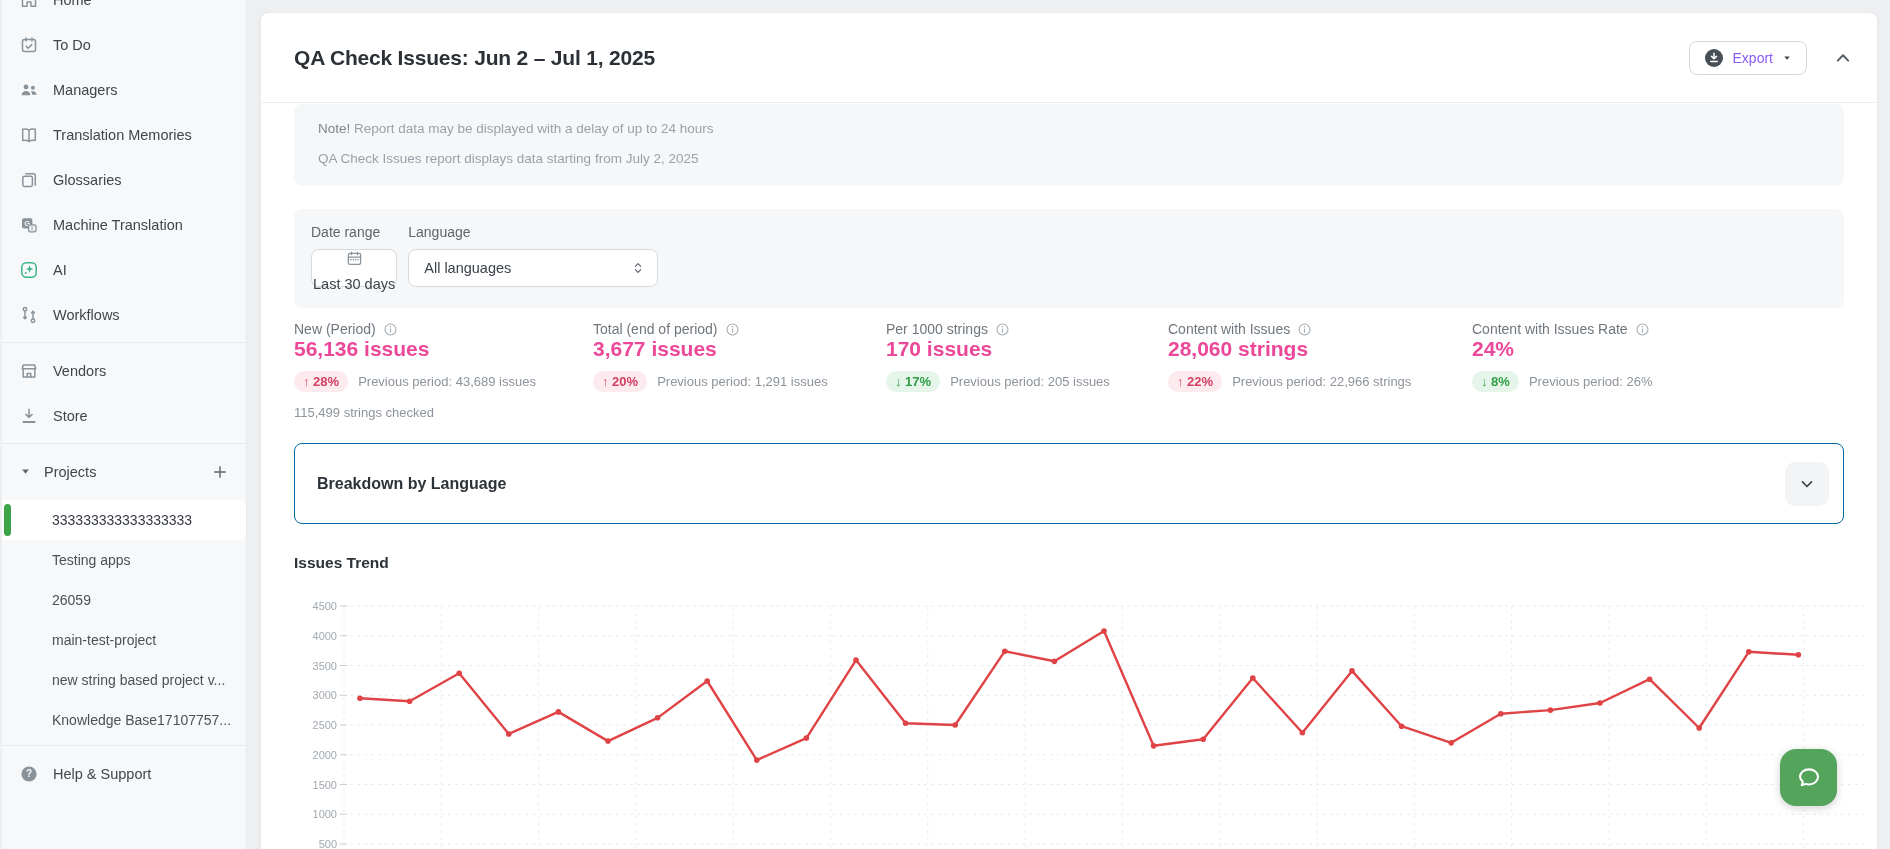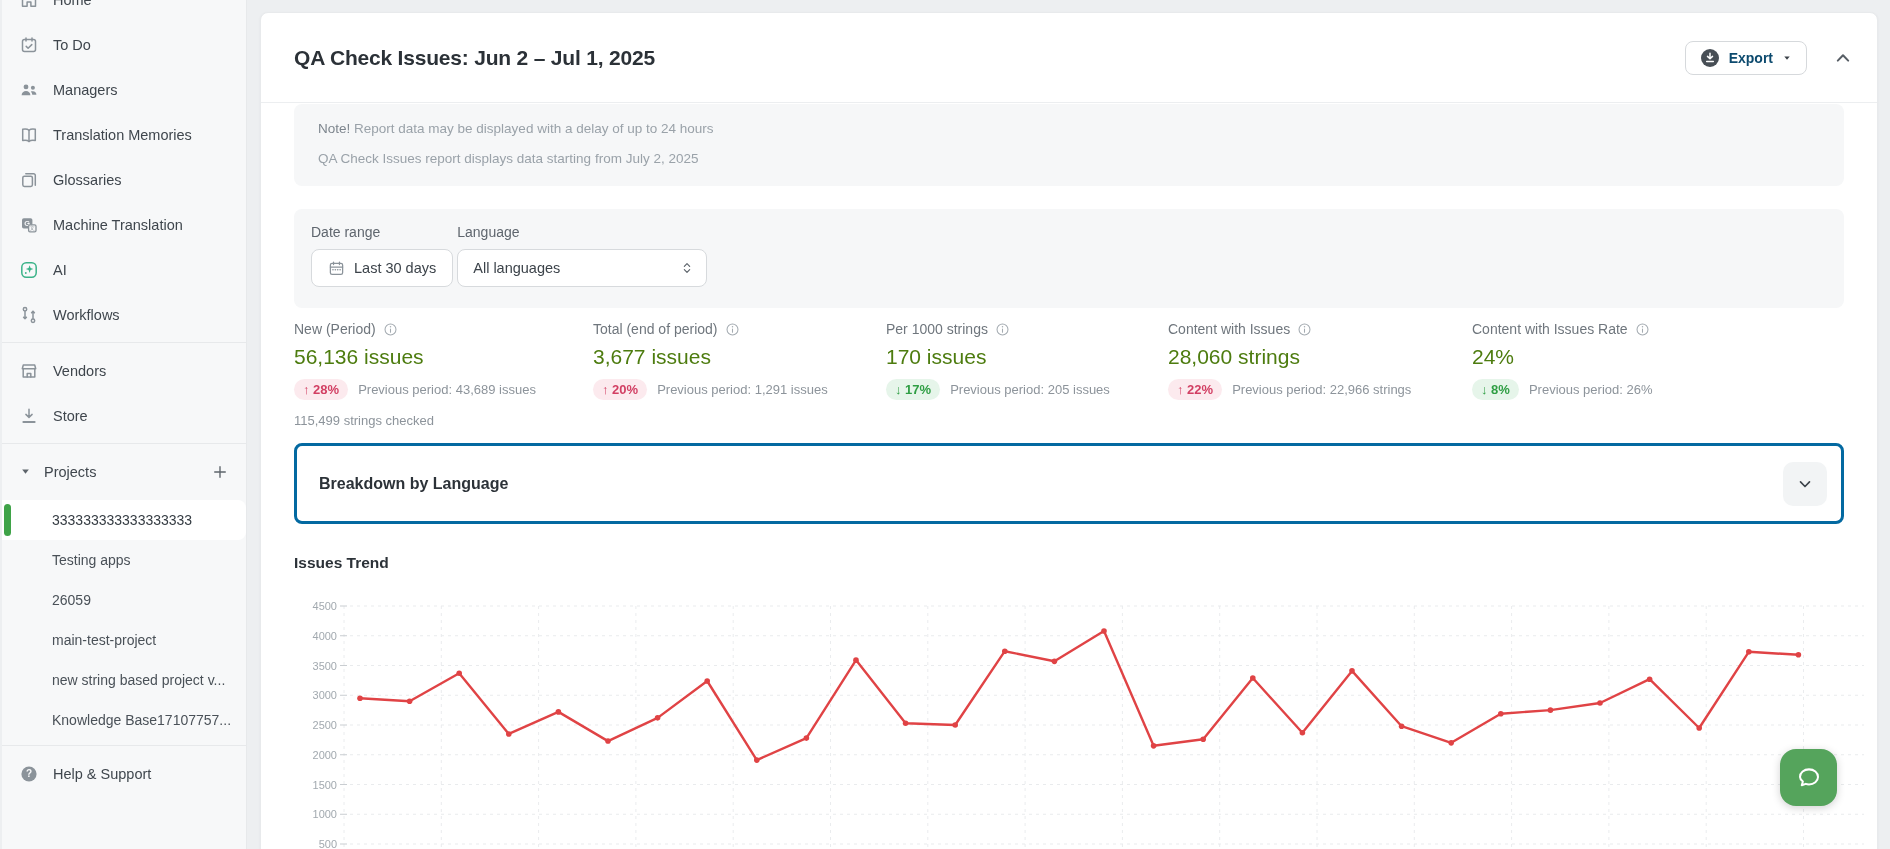--- a/index.html
+++ b/index.html
@@ -32,56 +32,56 @@
   
   .card { position:absolute; left:260px; top:12px; width:1618px; height:860px;
     background:#ffffff; border:1px solid #e8eaec; border-radius:8px;
     box-shadow:0 1px 3px rgba(30,40,50,.05); }
   .card-header { height:90px; display:flex; align-items:center;
     padding:0 24px 0 33px; border-bottom:1px solid #eceef0; }
   .page-title { font-size:21px; font-weight:700; color:#2b3137; letter-spacing:-0.2px; }
   .header-right { margin-left:auto; display:flex; align-items:center; gap:26px; }
   .export-btn { height:34px; display:flex; align-items:center; gap:9px; padding:0 14px;
     background:#fff; border:1px solid #d6d9dc; border-radius:8px; cursor:pointer; }
-  .export-btn .lbl { font-size:14px; font-weight:700; color:#0c4a6e;text-align:right; }
+  .export-btn .lbl { font-size:14px; font-weight:400; color:#8b5cf6;text-align:right; }
   .collapse-btn { width:20px; height:20px; cursor:pointer; }
 
   .note-box { position:absolute; left:33px; right:33px; top:91px; height:82px;
     background:#f6f7f8; border-radius:8px; padding:17px 24px; }
   .note-box .line { font-size:13.5px; color:#9aa2a9; }
   .note-box .line + .line { margin-top:15px; }
   .note-box .prefix { color:#7e868e; }
 
   .filter-box { position:absolute; left:33px; right:33px; top:196px; height:99px;
-    background:#f6f7f8; border-radius:8px; padding:15px 17px; display:flex; gap:4px; }
+    background:#f6f7f8; border-radius:8px; padding:15px 17px; display:flex; gap:11px; }
   .filter-field .flabel { font-size:14px; color:#5f666e; margin-bottom:9px; }
-  .daterange-btn { height:38px; display:flex; align-items:center; gap:9px; padding:0 16px;
+  .daterange-btn { height:38px; display:flex; align-items:center; gap:9px; padding:0 1px;
     background:#fff; border:1px solid #d7dadd; border-radius:8px; cursor:pointer;
-    font-size:14.5px; color:#3c434a; }
+    font-size:14.5px; color:#3c434a;flex-direction:column; }
   .lang-select { width:250px; height:38px; display:flex; align-items:center; padding:0 12px 0 15px;
     background:#fff; border:1px solid #d7dadd; border-radius:8px; cursor:pointer;
     font-size:14.5px; color:#3c434a; }
   .lang-select .updown { margin-left:auto; width:14px; height:14px; }
 
   .stats-row { position:absolute; left:0; top:308px; width:100%; height:120px; }
   .stat-col { position:absolute; top:0; }
   .stat-label { display:flex; align-items:center; gap:7px; font-size:14px; color:#6f767d; }
   .stat-label .icn { width:15px; height:15px; cursor:pointer; }
   .stat-label .icn svg { stroke:#a4abb1; stroke-width:1.4; }
-  .stat-value { margin-top:8px; font-size:21px; font-weight:400; color:#4d7c0f; }
+  .stat-value { margin-top:0; font-size:21px; font-weight:700; color:#ec4899; }
   .stat-badge-row { margin-top:10px; display:flex; align-items:center; gap:10px; }
   .badge { height:21px; display:inline-flex; align-items:center; padding:0 9px;
     border-radius:12px; font-size:13px; font-weight:700; }
   .badge.up { background:#fceaee; color:#d23f63; }
   .badge.down { background:#e6f5ea; color:#2f9e44; }
   .prev-text { font-size:13px; color:#8d949b; }
   .stat-extra { margin-top:13px; font-size:13px; color:#8d949b; }
 
   .breakdown { position:absolute; left:33px; right:33px; top:430px; height:81px;
-    border:3px solid #0369a1; border-radius:8px; display:flex; align-items:center;
+    border:1px solid #0369a1; border-radius:8px; display:flex; align-items:center;
     padding:0 14px 0 22px; cursor:pointer; }
   .breakdown .btitle { font-size:16px; font-weight:600; color:#2c3238; }
   .breakdown .chev-btn { margin-left:auto; width:44px; height:44px; background:#f2f4f5;
     border-radius:10px; display:flex; align-items:center; justify-content:center; cursor:pointer; }
 
   .trend-title { position:absolute; left:33px; top:541px; font-size:15.5px;
     font-weight:700; color:#2c3238; }
   .chart-wrap { position:absolute; left:33px; top:568px; width:1580px; height:281px; }
 
   .chat-widget { position:absolute; left:1780px; top:749px; width:57px; height:57px;

